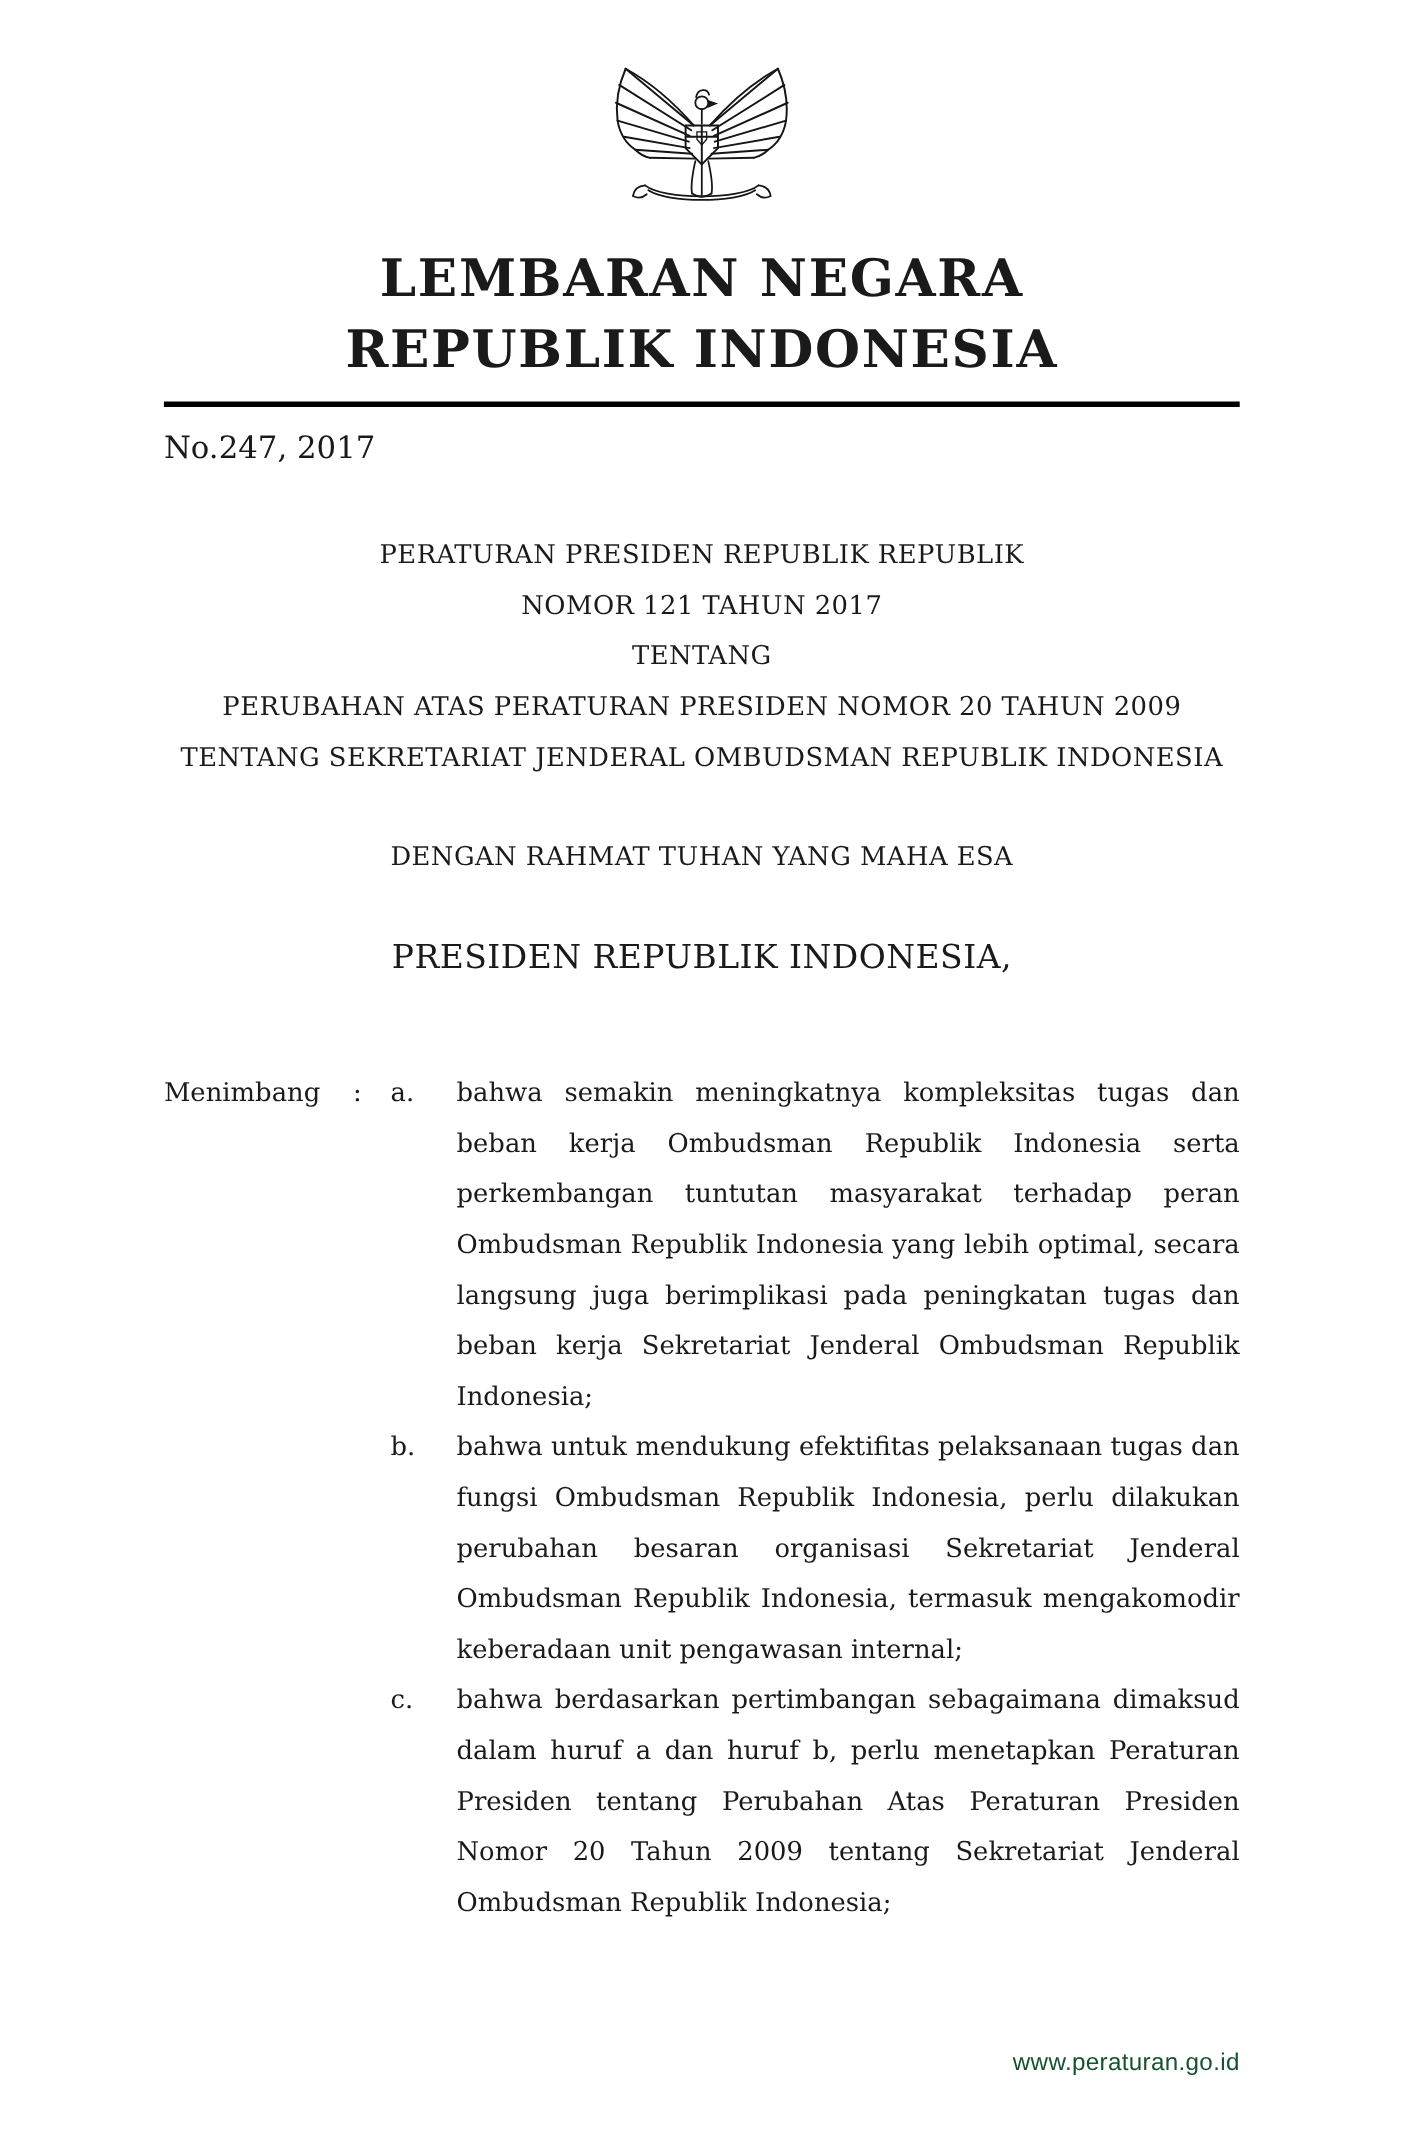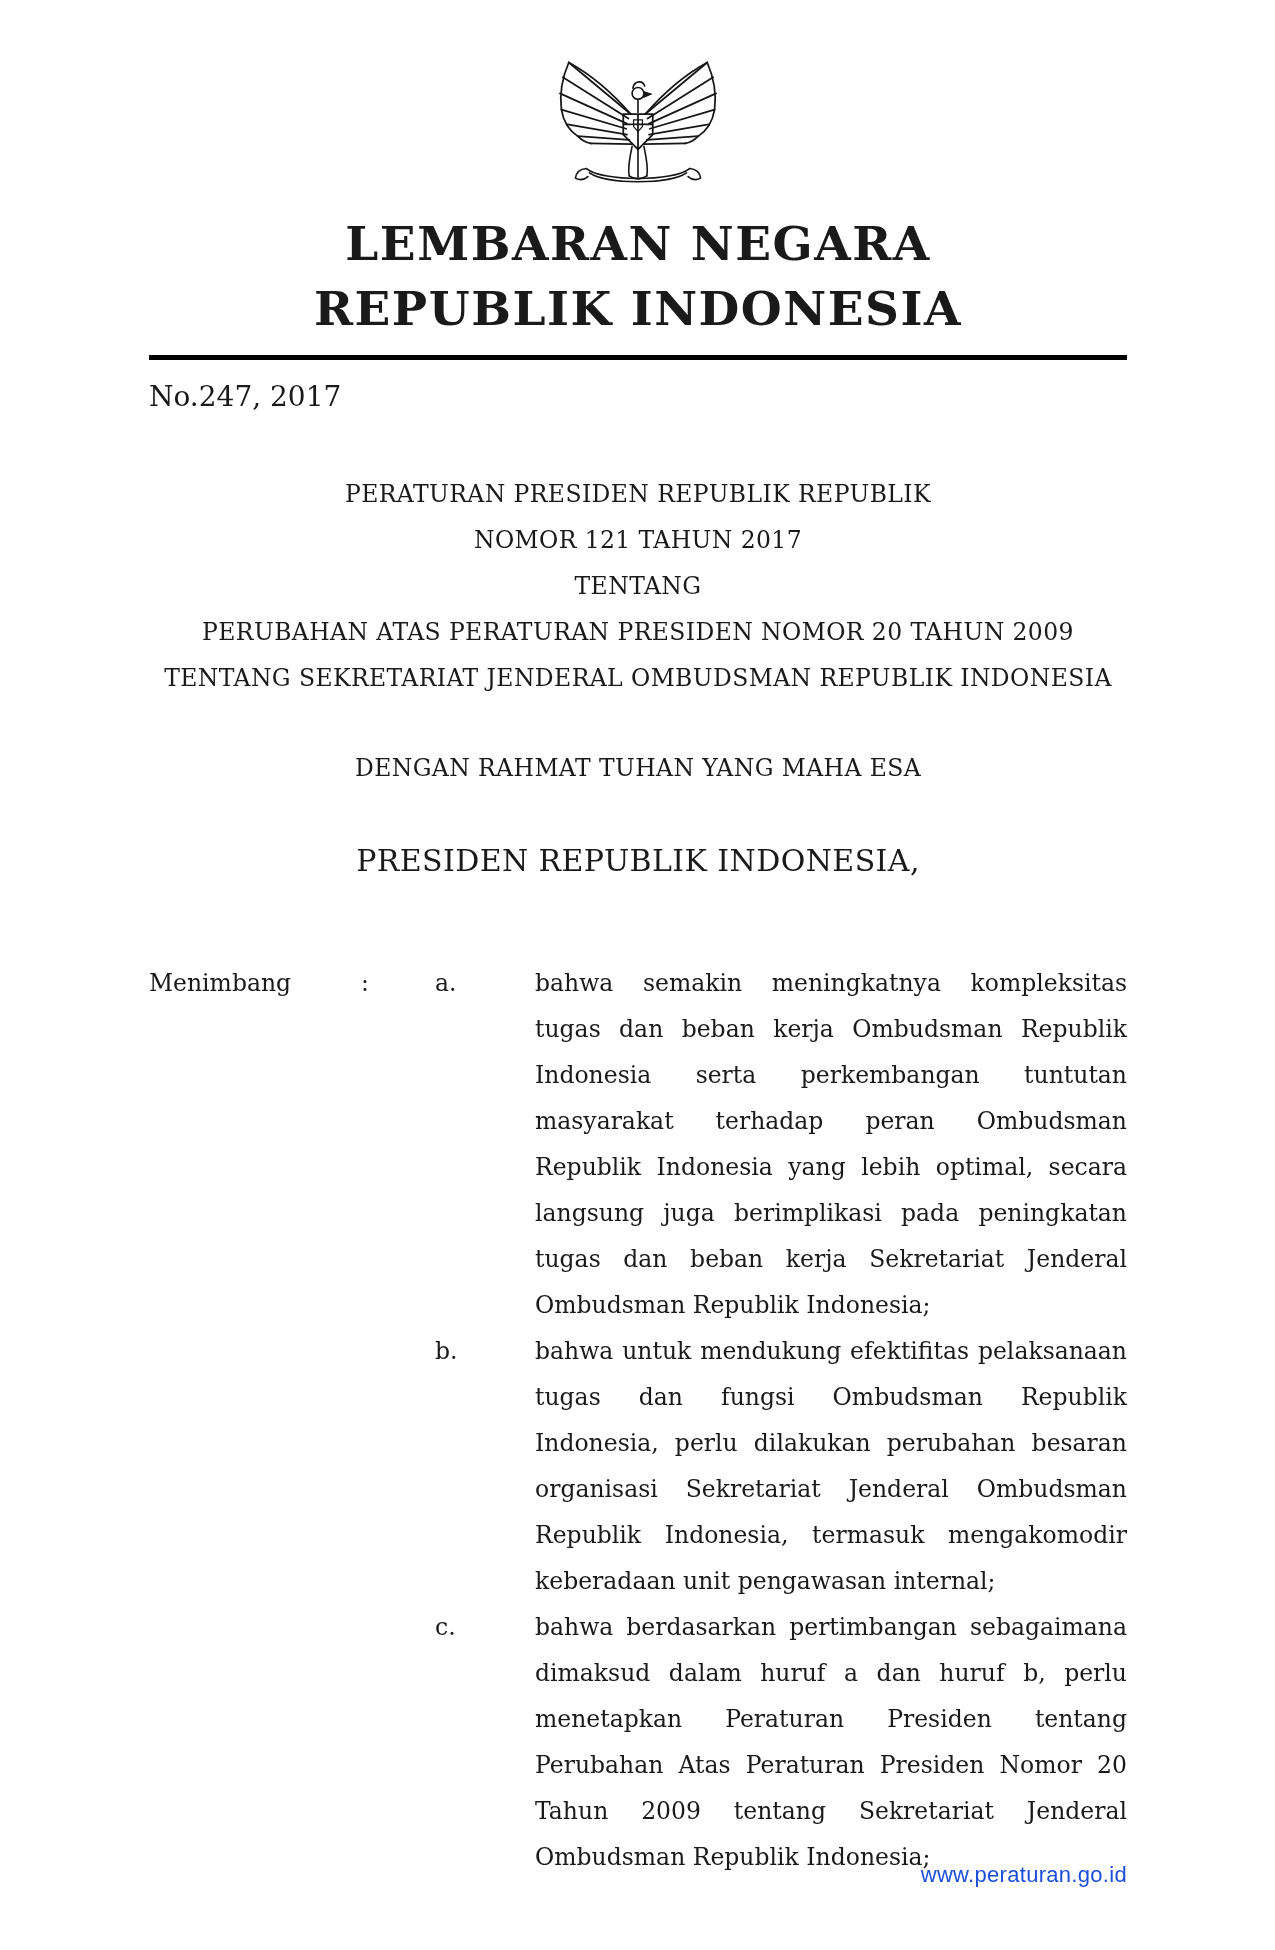--- a/index.html
+++ b/index.html
@@ -17,20 +17,21 @@
   .content {
     padding-left: 149px;
     padding-right: 148px;
   }
   .emblem-wrap {
     padding-top: 52px;
     text-align: center;
   }
   .emblem-wrap svg { display: inline-block; }
   .masthead {
+    margin-top: 10px;
     text-align: center;
     font-size: 47px;
     font-weight: bold;
     letter-spacing: 1.5px;
     line-height: 65px;
   }
   .masthead-rule {
     margin-top: 14px;
     height: 5px;
     background: #000000;
@@ -69,32 +70,31 @@
     letter-spacing: 0.4px;
   }
   .considerations {
     margin-top: 76px;
     font-size: 23.5px;
     line-height: 46px;
   }
   .cons-row {
     display: grid;
     grid-template-columns: 172px 34px 60px 1fr;
-    gap: 40px;
   }
   .cons-text {
     text-align: justify;
   }
   .footer-watermark {
     position: absolute;
     right: 148px;
     bottom: 62px;
     font-family: "Liberation Sans", sans-serif;
     font-size: 22px;
-    color: #1d4ed8;
+    color: #14532d;
     letter-spacing: 0.3px;
   }
 </style>
 </head>
 <body>
 
 <div class="page">
 
   <div class="emblem-wrap">
     <svg width="162" height="155" viewBox="0 0 220 210" aria-hidden="true">

